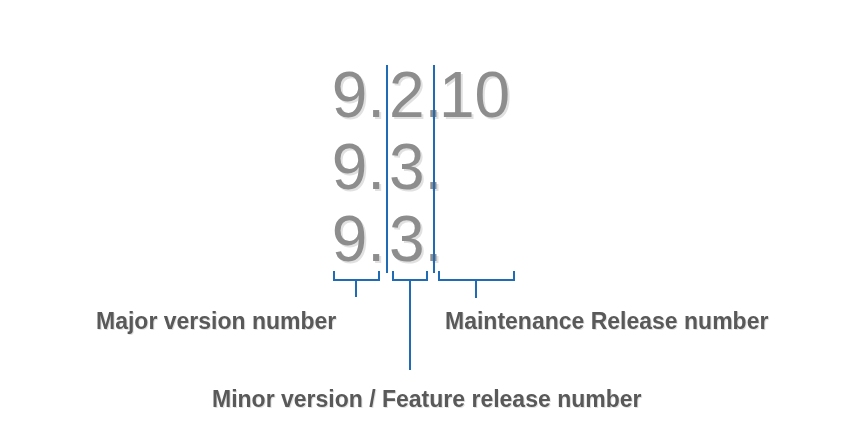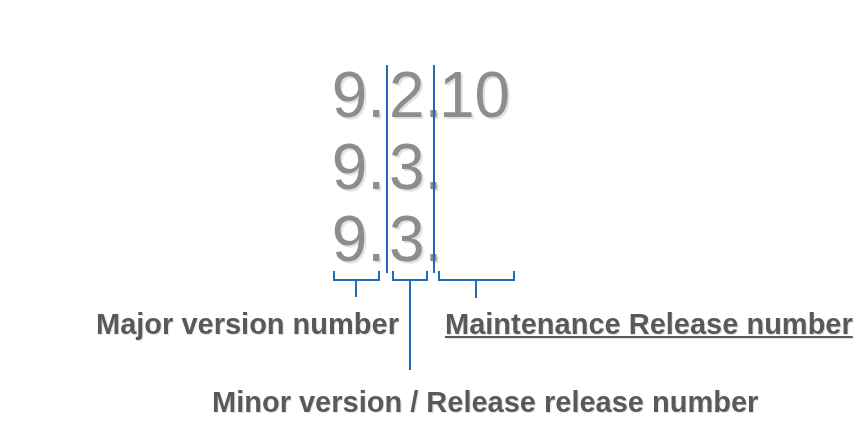--- a/index.html
+++ b/index.html
@@ -61,28 +61,28 @@
     top: 279px;
     width: 2px;
     background: #1f6bb5;
   }
   .btick-major { left: 355px; height: 18px; }
   .btick-minor { left: 409px; height: 91px; }
   .btick-maint { left: 475px; height: 19px; }
   
   .lbl {
     position: absolute;
-    font-size: 29px;
+    font-size: 23px;
     font-weight: bold;
     color: #595959;
     white-space: nowrap;
     text-shadow: 1px 1px 0 rgba(160,160,160,0.30);
   }
   .lbl-major { left: 96px;  top: 308px; }
-  .lbl-maint { left: 445px; top: 308px; text-decoration: underline; }
+  .lbl-maint { left: 445px; top: 308px; }
   .lbl-minor { left: 212px; top: 386px; }
 </style>
 </head>
 <body>
 
 <div class="canvas">
 
   <div class="vrow vrow-0">
     <span class="seg seg-major"><span>9</span><span>.</span></span>
     <span class="seg seg-minor"><span>2</span><span>.</span></span>
@@ -105,15 +105,15 @@
   <div class="bracket bracket-major"></div>
   <div class="bracket bracket-minor"></div>
   <div class="bracket bracket-maint"></div>
 
   <div class="btick btick-major"></div>
   <div class="btick btick-minor"></div>
   <div class="btick btick-maint"></div>
 
   <div class="lbl lbl-major">Major version number</div>
   <div class="lbl lbl-maint">Maintenance Release number</div>
-  <div class="lbl lbl-minor">Minor version / Release release number</div>
+  <div class="lbl lbl-minor">Minor version / Feature release number</div>
 
 </div>
 
 </body></html>

